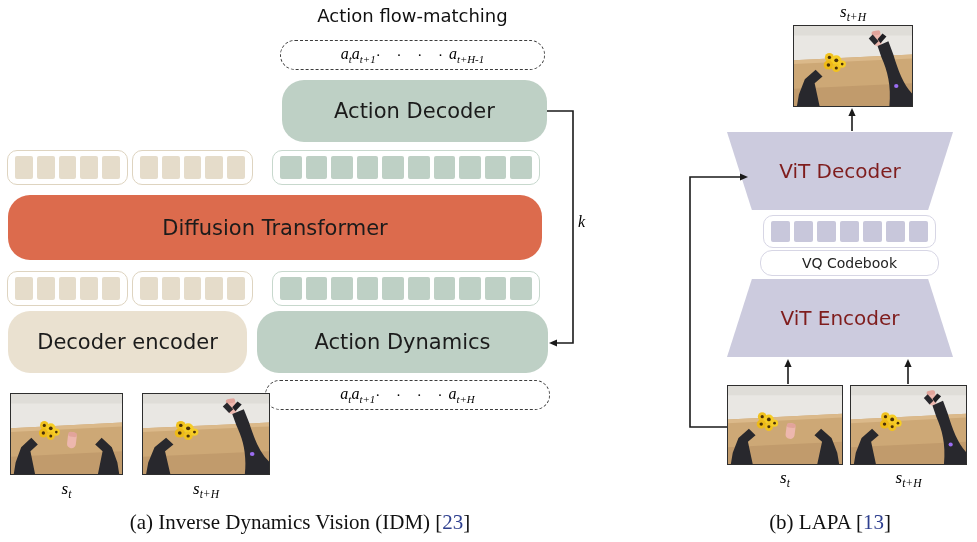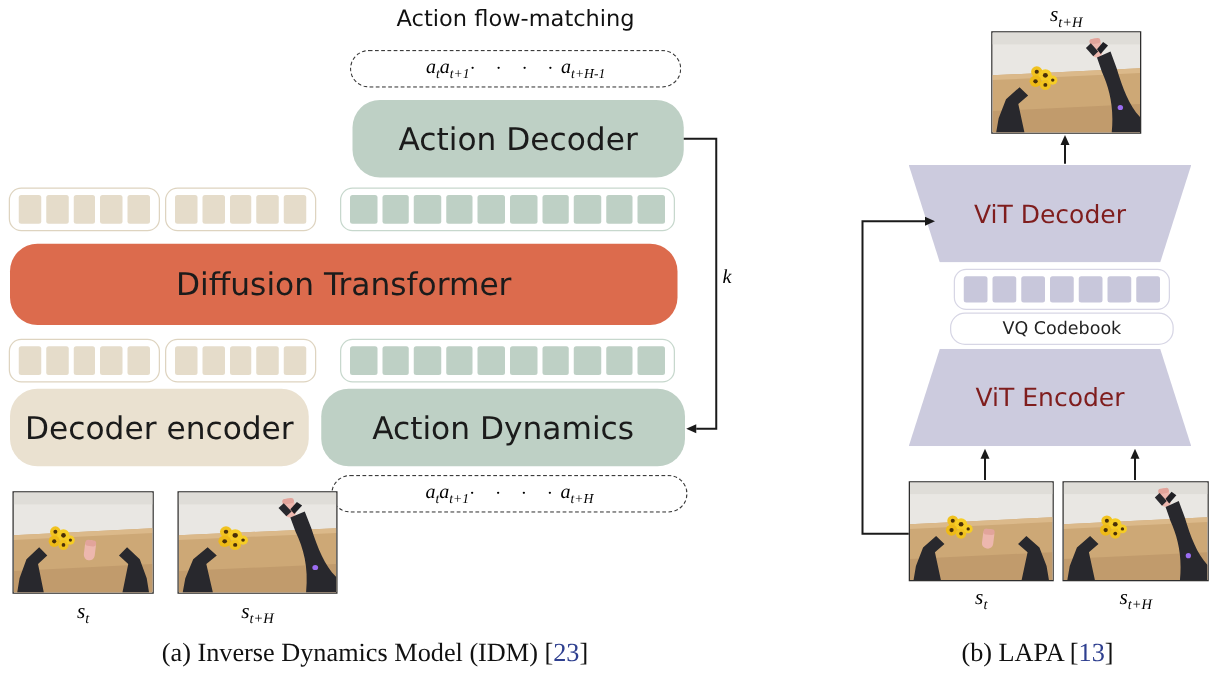--- a/index.html
+++ b/index.html
@@ -1,19 +1,19 @@
 <!DOCTYPE html>
 <html style="--sage: #bed0c5; --sage_border: #c7d8cd; --sage_token: #bed0c5; --beige: #eae1d0; --beige_token: #e5dcca; --beige_border: #ded4c0; --orange: #dc6b4d; --lavender: #cccbde; --lavender_token: #c8c7db; --lavender_border: #d7d6e5; --line: #1a1a1a; --citation: #2e3f8f;"><head>
 <meta charset="utf-8">
 <style>
   html,body{margin:0;padding:0;background:#fff;}
   #canvas{position:relative;width:977px;height:542px;background:#fff;overflow:hidden;
           font-family:"DejaVu Sans",sans-serif;color:#1c1c1c;}
   .box{position:absolute;border-radius:22px;display:flex;align-items:center;justify-content:center;
-       font-size:25px;color:#1b1b1b;}
+       font-size:21px;color:#1b1b1b;}
   .sagebox{background:var(--sage,#bed0c5);}
   .beigebox{background:var(--beige,#eae1d0);}
   .orangebox{background:var(--orange,#dc6b4d);}
   .token-row{position:absolute;background:#fff;border-radius:10px;display:flex;align-items:stretch;
              gap:4px;padding:5px 7px;box-sizing:border-box;}
   .token-row.beige-row{border:1.5px solid var(--beige_border,#ded4c0);}
   .token-row.sage-row{border:1.5px solid var(--sage_border,#c7d8cd);}
   .token-row.lav-row{border:1.5px solid var(--lavender_border,#d7d6e5);}
   .tok{flex:1 1 0;border-radius:2px;}
   .beige-row .tok{background:var(--beige_token,#e5dcca);}
@@ -190,21 +190,21 @@
         <circle cx="104" cy="63" r="2.2" fill="#9b6df2"></circle>
       </svg>
     </div>
 
   <div class="slabel mathlabel" style="left:10px;top:479px;width:113px;">s<sub>t</sub></div>
   <div class="slabel mathlabel" style="left:142px;top:479px;width:128px;">s<sub>t+H</sub></div>
 
   <div class="klabel mathlabel" style="left:578px;top:213px;">k</div>
 
   <div class="caption" style="left:40px;top:510px;width:520px;">
-    <span>(a) Inverse Dynamics Model (IDM) </span><span>[</span><span class="cite">23</span><span>]</span>
+    <span>(a) Inverse Dynamics Vision (IDM) </span><span>[</span><span class="cite">23</span><span>]</span>
   </div>
 
   <div class="slabel mathlabel" style="left:793px;top:2px;width:120px;">s<sub>t+H</sub></div>
 
   <div class="photo" style="left:793px;top:25px;width:120px;height:82px;">
       <svg viewBox="0 0 120 84" preserveAspectRatio="none">
         <rect width="120" height="84" fill="#e9e7e3"></rect>
         <rect width="120" height="10" fill="#dfddd8"></rect>
         <polygon points="0,36 120,30 120,84 0,84" fill="#cda876"></polygon>
         <polygon points="0,36 120,30 120,34 0,40" fill="#dbb98a"></polygon>

